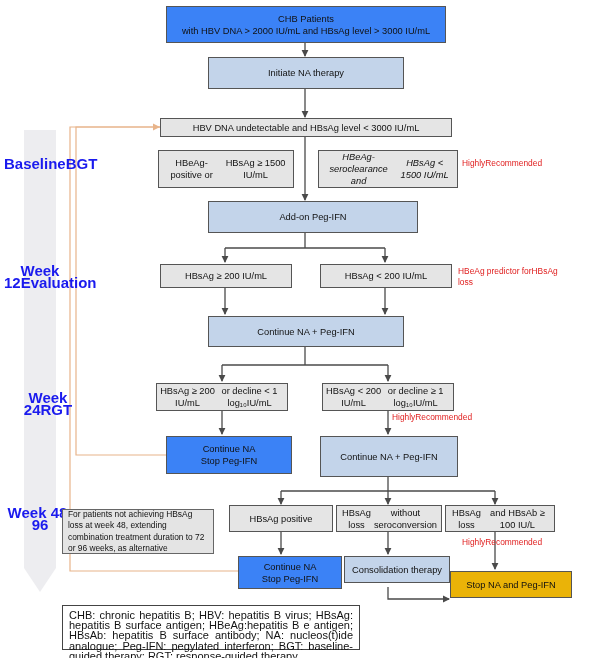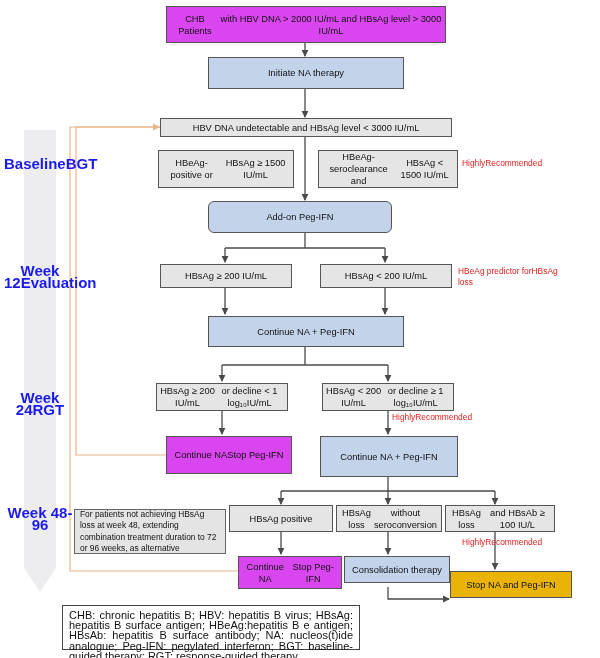--- a/index.html
+++ b/index.html
@@ -4,26 +4,26 @@
 <style>
   html,body{margin:0;padding:0;background:#fff;}
   body{width:600px;height:658px;position:relative;overflow:hidden;
        font-family:"Liberation Sans","DejaVu Sans",sans-serif;color:#111;}
   #canvas{position:absolute;left:0;top:0;width:600px;height:658px;}
 
   .node{position:absolute;box-sizing:border-box;border:1.4px solid #555;
         display:flex;align-items:center;justify-content:center;text-align:center;
         font-size:9.3px;line-height:12px;background:#fff;padding:2px 3px;}
   .node span{display:block;}
-  .peach{background:#d946ef;}
+  .peach{background:#3b82f6;flex-direction:column;}
   .blue{background:#c3d4ea;}
   .green{background:#eab308;}
   .white{background:#e5e5e5;}
   .gray{background:#e4e4e4;border:1.4px solid #666;font-size:8.4px;line-height:11.2px;
-        text-align:left;justify-content:flex-start;padding:4px 5px;margin-left:12px;}
+        text-align:left;justify-content:flex-start;padding:4px 5px;}
   .legend{background:#fff;border:1px solid #444;font-size:11px;line-height:10.2px;
           text-align:justify;justify-content:flex-start;align-items:flex-start;padding:4px 6px;}
 
   .ann{position:absolute;color:#e02020;font-size:8.4px;line-height:10.6px;
        text-align:left;white-space:pre-line;}
 
   .tl-label{position:absolute;color:#1a1aee;font-weight:bold;font-size:15px;
             line-height:12px;text-align:center;width:72px;}
 
   svg{position:absolute;left:0;top:0;overflow:visible;}
@@ -98,45 +98,45 @@
       <polygon points="495,505 491.6,498 498.4,498"></polygon>
       <polygon points="281,555 277.6,548 284.4,548"></polygon>
       <polygon points="388,555 384.6,548 391.4,548"></polygon>
       <polygon points="495,570 491.6,563 498.4,563"></polygon>
       <polygon points="450,599 443,595.6 443,602.4"></polygon>
     </g>
   </svg>
 
   <div class="tl-label" style="left:4px;top:158px;"><span>Baseline</span><span>BGT</span></div>
   <div class="tl-label" style="left:4px;top:265px;"><span>Week 12</span><span>Evaluation</span></div>
-  <div class="tl-label" style="left:4px;top:392px;"><span>Week 24</span><span>RGT</span></div>
+  <div class="tl-label" style="left:12px;top:392px;"><span>Week 24</span><span>RGT</span></div>
   <div class="tl-label" style="left:4px;top:507px;">Week 48-96</div>
 
   <div class="node peach" style="left:166px;top:6px;width:280px;height:37px;">
       <span>CHB Patients</span>
       <span>with HBV DNA &gt; 2000 IU/mL and HBsAg level &gt; 3000 IU/mL</span>
     </div>
 
   <div class="node blue" style="left:208px;top:57px;width:196px;height:32px;">Initiate NA therapy</div>
 
   <div class="node white" style="left:160px;top:118px;width:292px;height:19px;">HBV DNA undetectable and HBsAg level &lt; 3000 IU/mL</div>
 
   <div class="node white" style="left:158px;top:150px;width:136px;height:38px;">
       <span>HBeAg-positive or</span>
       <span>HBsAg ≥ 1500 IU/mL</span>
     </div>
 
-  <div class="node white" style="left:318px;top:150px;width:140px;height:38px;">
+  <div class="node white" style="left:318px;top:150px;width:140px;height:38px;font-style:italic;">
       <span>HBeAg-seroclearance and</span>
       <span>HBsAg &lt; 1500 IU/mL</span>
     </div>
 
   <div class="ann" style="left:462px;top:158px;width:90px;"><span>Highly</span><span>Recommended</span></div>
 
-  <div class="node blue" style="left:208px;top:201px;width:184px;height:32px;border-radius:6px;">Add-on Peg-IFN</div>
+  <div class="node blue" style="left:208px;top:201px;width:210px;height:32px;">Add-on Peg-IFN</div>
 
   <div class="node white" style="left:160px;top:264px;width:132px;height:24px;">HBsAg ≥ 200 IU/mL</div>
 
   <div class="node white" style="left:320px;top:264px;width:132px;height:24px;">HBsAg &lt; 200 IU/mL</div>
 
   <div class="ann" style="left:458px;top:266px;width:100px;"><span>HBeAg predictor for</span><span>HBsAg loss</span></div>
 
   <div class="node blue" style="left:208px;top:316px;width:196px;height:31px;">Continue NA + Peg-IFN</div>
 
   <div class="node white" style="left:156px;top:383px;width:132px;height:28px;">

